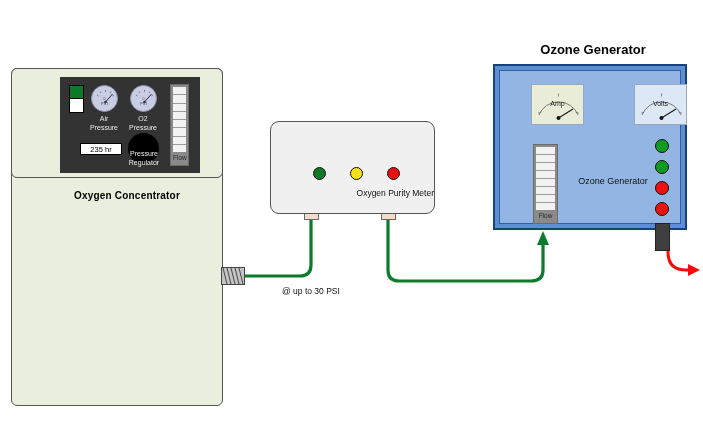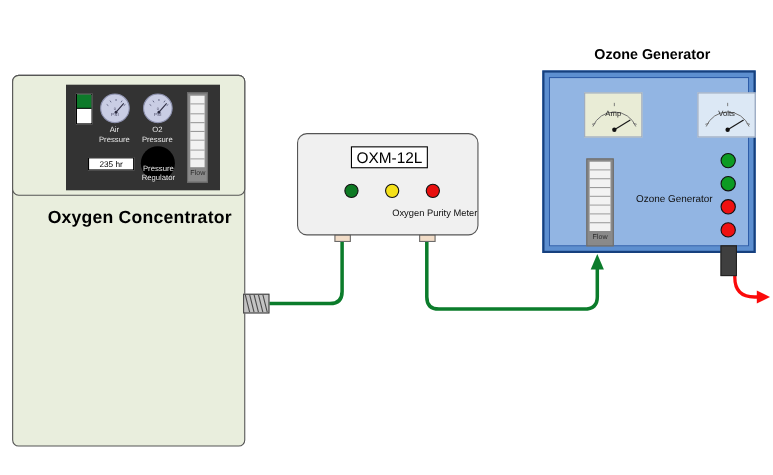--- a/index.html
+++ b/index.html
@@ -13,21 +13,21 @@
   #oxygen-concentrator{
     position:absolute;left:11px;top:68px;width:212px;height:338px;
     background:#e9eedd;border:1px solid #555;border-radius:6px;box-sizing:border-box;
   }
   #oc-panel-frame{
     position:absolute;left:11px;top:68px;width:212px;height:110px;
     background:#e9eedd;border:1px solid #555;border-radius:6px;box-sizing:border-box;
   }
   #oc-title{
     position:absolute;left:11px;top:190px;width:232px;text-align:center;
-    font-size:16px;font-weight:bold;color:#000;letter-spacing:.2px;
+    font-size:10px;font-weight:bold;color:#000;letter-spacing:.2px;
   }
   #oc-control-panel{
     position:absolute;left:47px;top:76px;width:140px;height:96px;
     background:#333333;box-sizing:border-box;
   }
   
   #oc-status-block{position:absolute;left:9px;top:8px;width:15px;height:28px;border:1px solid #000;box-sizing:border-box;background:#fff;}
   #oc-status-green{position:absolute;left:0;top:0;width:100%;height:50%;background:#0d7a2a;border-bottom:1px solid #000;box-sizing:border-box;}
   #oc-status-white{position:absolute;left:0;bottom:0;width:100%;height:50%;background:#ffffff;}
 
@@ -213,27 +213,27 @@
 
   <div id="oxygen-outlet-fitting">
     <svg width="22" height="16" viewBox="0 0 22 16">
       <rect x="0" y="0" width="22" height="16" fill="#c3c3c3"></rect>
       <g stroke="#4a4a4a" stroke-width="1">
         <path d="M1,0 L5,16 M5,0 L9,16 M9,0 L13,16 M13,0 L17,16 M17,0 L21,16"></path>
       </g>
     </svg>
   </div>
   <div id="flow-spec-label">
+    <div>@ up to 30 PSI</div>
   </div>
 
   <div class="port-stub" id="opm-port-in"></div>
   <div class="port-stub" id="opm-port-out"></div>
 
   <div id="oxygen-purity-meter">
-    <div id="opm-model-badge">OXM-12L</div>
     <div class="led" id="opm-led-green"></div>
     <div class="led" id="opm-led-yellow"></div>
     <div class="led" id="opm-led-red"></div>
     <div id="opm-caption">Oxygen Purity Meter</div>
   </div>
 
   <div id="ozone-generator-title">Ozone Generator</div>
   <div id="ozone-generator">
     <div id="ozone-inner-frame">
 

